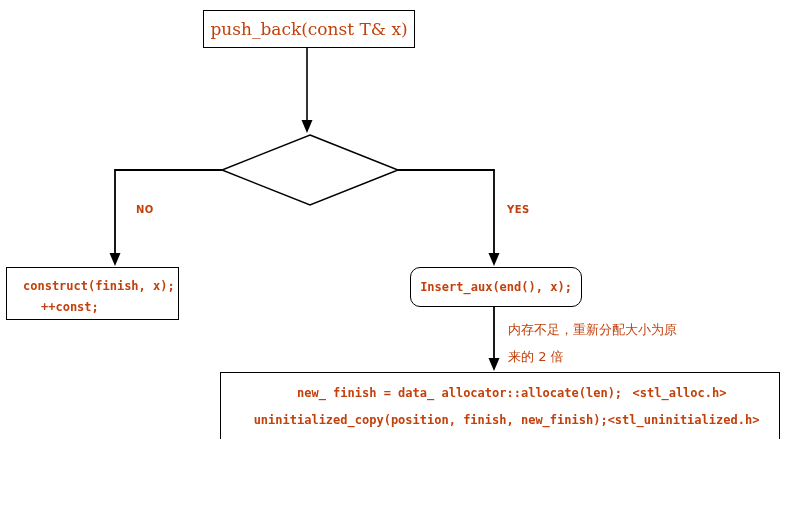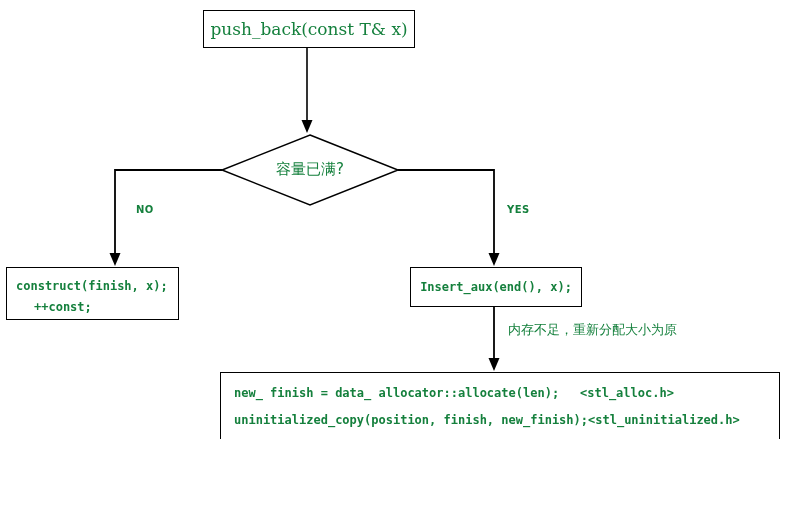--- a/index.html
+++ b/index.html
@@ -3,21 +3,21 @@
 <meta charset="utf-8">
 <style>
   * { margin: 0; padding: 0; box-sizing: border-box; }
   html, body { background: #ffffff; }
   .canvas {
     position: relative;
     width: 785px;
     height: 439px;
     background: #ffffff;
     font-family: "DejaVu Sans", sans-serif;
-    color: #15803d;
+    color: #c2410c;
     overflow: hidden;
   }
   .connector-layer {
     position: absolute;
     left: 0; top: 0;
     width: 785px; height: 515px;
     pointer-events: none;
   }
   .node {
     position: absolute;
@@ -47,44 +47,45 @@
   .branch-no  { left: 136px; top: 204px; }
   .branch-yes { left: 507px; top: 204px; }
   .code-font {
     font-family: "DejaVu Sans Mono", "Liberation Mono", monospace;
     font-weight: bold;
     font-size: 12px;
   }
   .no-box {
     left: 6px; top: 267px;
     width: 173px; height: 53px;
-    padding: 8px 0 0 9px;
+    padding: 8px 0 0 16px;
     line-height: 21px;
   }
   .no-box .indent { padding-left: 18px; }
   .yes-box {
     left: 410px; top: 267px;
     width: 172px; height: 40px;
-    display: flex; align-items: center; justify-content: center;
+    display: flex; align-items: center; justify-content: center; border-radius: 10px;
   }
   .note {
     position: absolute;
     left: 508px; top: 316px;
     width: 230px;
     font-size: 13px;
     line-height: 27px;
   }
   .code-box {
     left: 220px; top: 372px;
     width: 560px; height: 133px;
     padding: 7px 0 0 13px;
   }
   .code-row {
     white-space: nowrap;
     line-height: 26.5px;
+    text-align: center;
   }
   .code-row .code {
     display: inline-block;
     min-width: 346px;
     white-space: pre;
   }
   .code-row .hdr { white-space: pre; }
 </style>
 </head>
 <body>
@@ -105,36 +106,36 @@
     <polygon points="494,266 488.5,253 499.5,253" fill="#000"></polygon>
 
     <line x1="494" y1="307" x2="494" y2="359" stroke="#000" stroke-width="1.8"></line>
     <polygon points="494,371 488.5,358 499.5,358" fill="#000"></polygon>
   </svg>
 
   <div class="node start-box">
     <span>push_back(const T&amp; x)</span>
   </div>
 
-  <div class="decision-label">容量已满?</div>
 
   <div class="branch-label branch-no">NO</div>
   <div class="branch-label branch-yes">YES</div>
 
   <div class="node no-box code-font">
     <div>construct(finish, x);</div>
     <div class="indent">++const;</div>
   </div>
 
   <div class="node yes-box code-font">
     <span>Insert_aux(end(), x);</span>
   </div>
 
   <div class="note">
     <div>内存不足，重新分配大小为原</div>
+    <div>来的 2 倍</div>
   </div>
 
   <div class="node code-box code-font">
     <div class="code-row">
       <span class="code">new_ finish = data_ allocator::allocate(len);</span><span class="hdr">&lt;stl_alloc.h&gt;</span>
     </div>
     <div class="code-row">
       <span class="code">uninitialized_copy(position, finish, new_finish);</span><span class="hdr">&lt;stl_uninitialized.h&gt;</span>
     </div>
   </div>

